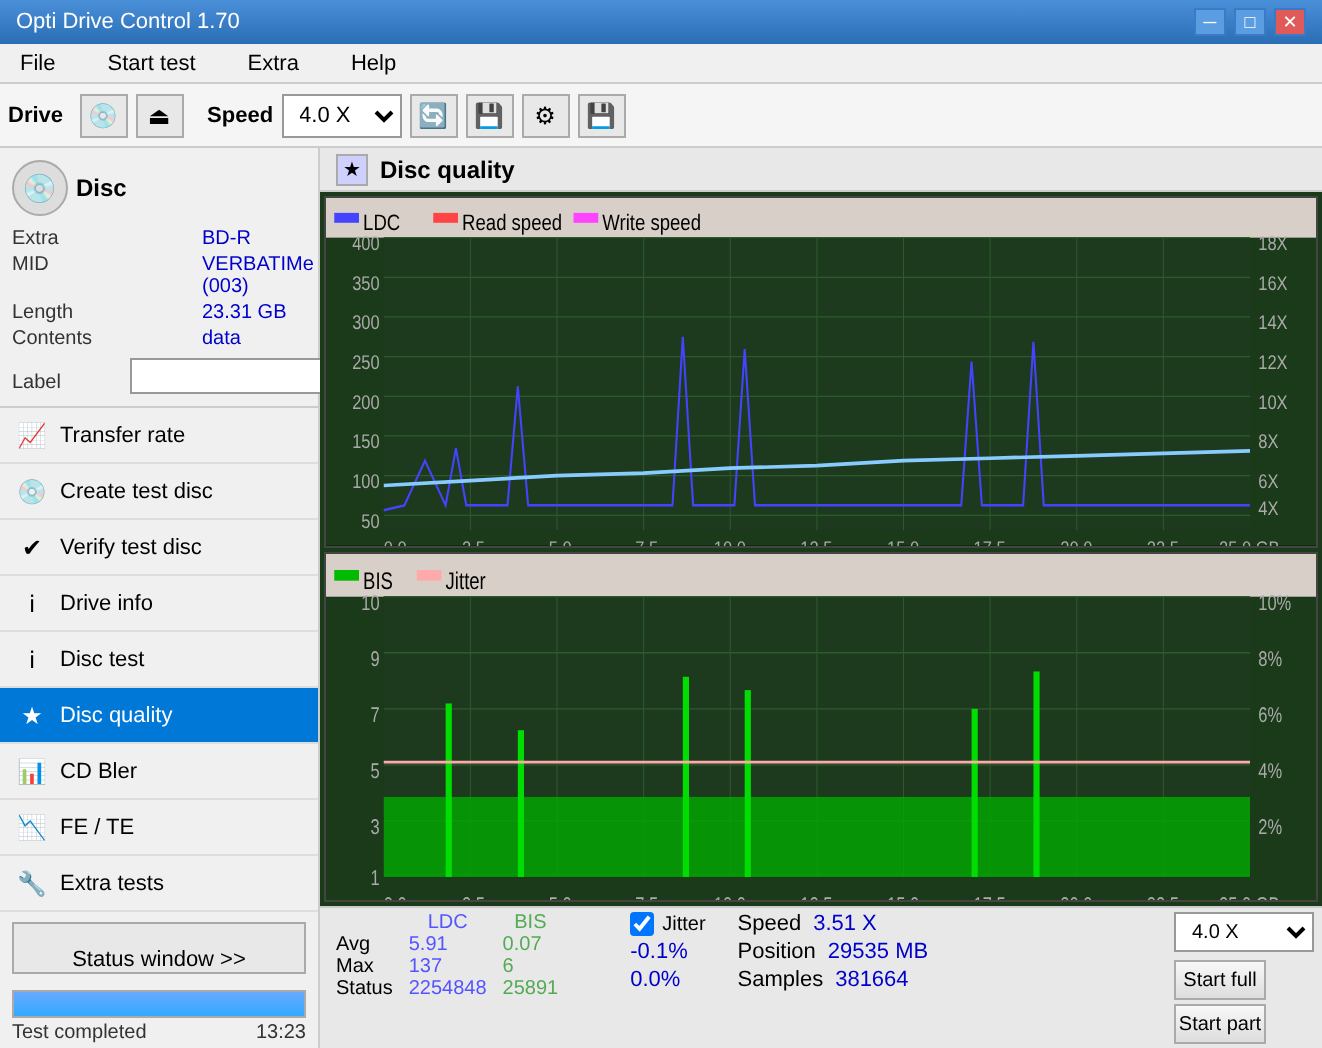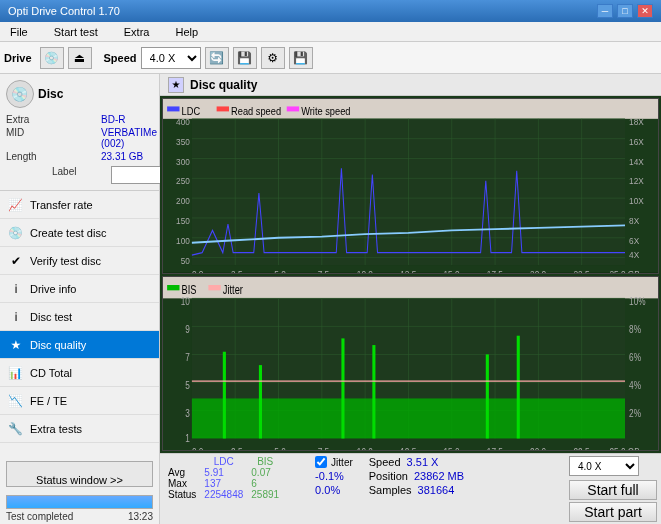--- a/index.html
+++ b/index.html
@@ -112,21 +112,21 @@
       border: 1px solid #aaa;
       border-radius: 50%;
       display: flex; align-items: center; justify-content: center;
       font-size: 14px;
     }
     .disc-title { font-size: 12px; font-weight: bold; }
     .disc-props { font-size: 10px; }
     .disc-row { display: flex; margin-bottom: 2px; }
     .disc-key { color: #333; width: 55px; flex-shrink: 0; }
     .disc-val { color: #0000cc; margin-left: 40px; }
-    .disc-label-row { display: flex; align-items: flex-start; margin-top: 4px; gap: 4px; margin-left: 46px; }
+    .disc-label-row { display: flex; align-items: flex-end; margin-top: 4px; gap: 4px; }
     .disc-label-input {
       height: 18px;
       border: 1px solid #999;
       font-size: 10px;
       padding: 0 2px;
       flex: 1;
     }
     .disc-label-btn {
       width: 20px; height: 18px;
       background: #e8e8e8;
@@ -236,25 +236,25 @@
     .stats-table .ldc { color: #5555ff; }
     .stats-table .bis { color: #55aa55; }
     .stat-blue { color: #0000cc; }
 
     .jitter-check-row { display: flex; align-items: center; gap: 4px; font-size: 10px; }
     .speed-row { display: flex; gap: 6px; align-items: center; margin-bottom: 2px; }
     .speed-val { color: #0000cc; }
 
     .start-buttons { display: flex; flex-direction: column; gap: 2px; margin-left: auto; }
     .start-btn {
-      width: 88px;
+      width: 46px;
       height: 20px;
       background: linear-gradient(to bottom, #f8f8f8, #ddd);
       border: 1px solid #aaa;
-      font-size: 14px;
+      font-size: 10px;
       display: flex; align-items: center; justify-content: center;
       cursor: pointer;
     }
 
     
     svg { width: 100%; height: 100%; }
   </style>
 </head>
 <body>
 
@@ -297,25 +297,29 @@
         <div class="disc-icon">💿</div>
         <span class="disc-title">Disc</span>
       </div>
       <div class="disc-props">
         <div class="disc-row">
           <span class="disc-key">Extra</span>
           <span class="disc-val">BD-R</span>
         </div>
         <div class="disc-row">
           <span class="disc-key">MID</span>
-          <span class="disc-val">VERBATIMe (002)</span>
+          <span class="disc-val">VERBATIMe (003)</span>
         </div>
         <div class="disc-row">
           <span class="disc-key">Length</span>
           <span class="disc-val">23.31 GB</span>
+        </div>
+        <div class="disc-row">
+          <span class="disc-key">Contents</span>
+          <span class="disc-val">data</span>
         </div>
         <div class="disc-label-row">
           <span class="disc-key">Label</span>
           <input class="disc-label-input" type="text" style="">
           <div class="disc-label-btn">⚙</div>
         </div>
       </div>
     </div>
 
     <div class="nav-items">
@@ -338,21 +342,21 @@
       <div class="nav-item">
         <span class="nav-icon">ℹ</span>
         <span>Disc test</span>
       </div>
       <div class="nav-item active">
         <span class="nav-icon">★</span>
         <span>Disc quality</span>
       </div>
       <div class="nav-item">
         <span class="nav-icon">📊</span>
-        <span>CD Total</span>
+        <span>CD Bler</span>
       </div>
       <div class="nav-item">
         <span class="nav-icon">📉</span>
         <span>FE / TE</span>
       </div>
       <div class="nav-item">
         <span class="nav-icon">🔧</span>
         <span>Extra tests</span>
       </div>
     </div>
@@ -565,21 +569,21 @@
         </div>
       </div>
 
       <div style="margin-left:8px;">
         <div class="speed-row">
           <span>Speed</span>
           <span class="speed-val">3.51 X</span>
         </div>
         <div class="speed-row">
           <span>Position</span>
-          <span class="speed-val">23862 MB</span>
+          <span class="speed-val">29535 MB</span>
         </div>
         <div class="speed-row">
           <span>Samples</span>
           <span class="speed-val">381664</span>
         </div>
       </div>
 
       <div class="start-buttons">
         <select class="speed-select" style="width:70px;height:20px;font-size:10px;margin-bottom:2px;">
           <option>4.0 X</option>

